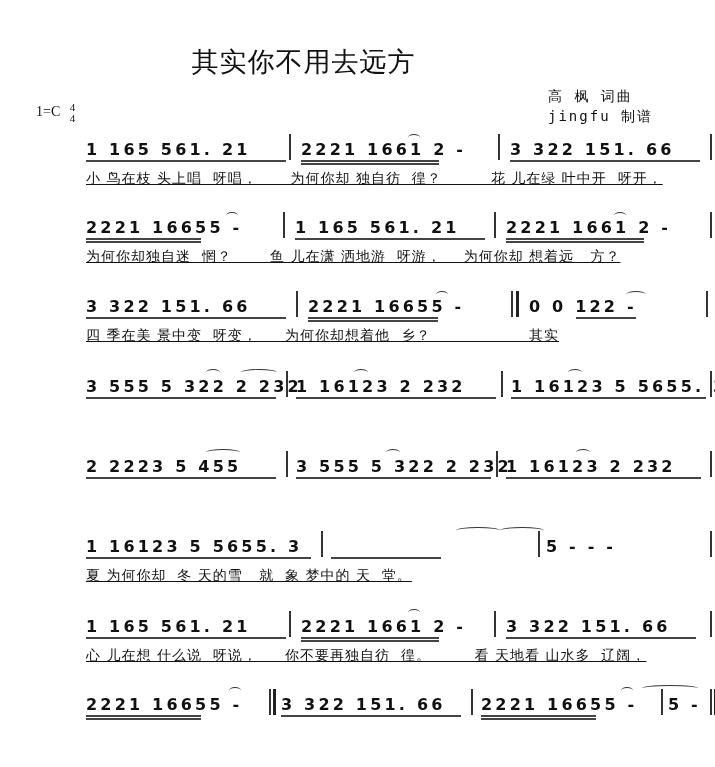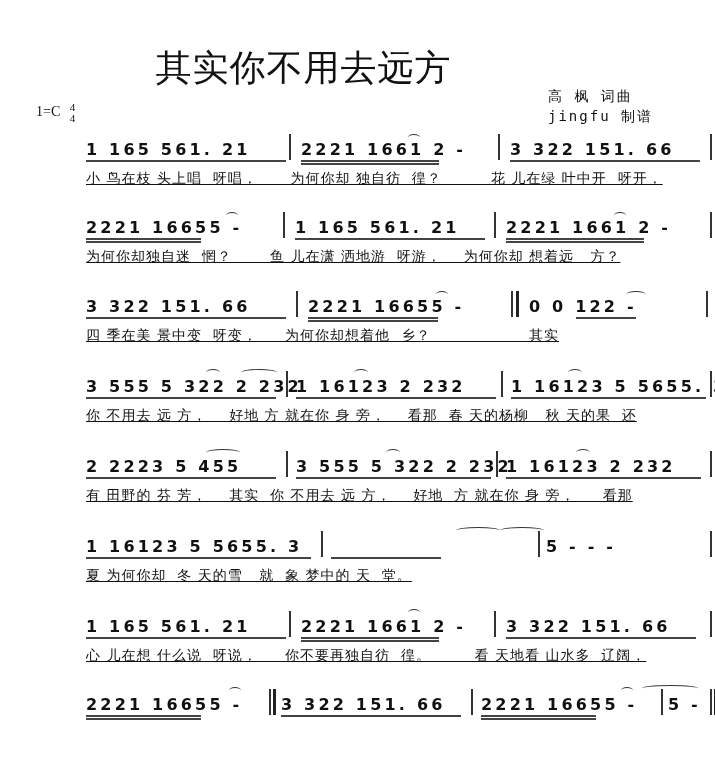--- a/index.html
+++ b/index.html
@@ -1,18 +1,18 @@
 <!DOCTYPE html>
 <html><head>
 <meta charset="utf-8">
 <style>
   html,body{margin:0;padding:0;background:#fff;}
   body{width:715px;height:767px;overflow:hidden;position:relative;color:#111;
        font-family:"DejaVu Sans","Liberation Sans",sans-serif;}
-  .title{position:absolute;left:0;width:607px;top:44px;text-align:center;font-size:36px;
+  .title{position:absolute;left:0;width:607px;top:44px;text-align:center;font-size:27px;
          font-family:"DejaVu Serif","Liberation Serif",serif;letter-spacing:1px;}
   .credit{position:absolute;left:548px;font-size:14px;letter-spacing:2px;
           font-family:"DejaVu Sans Mono","Liberation Mono",monospace;}
   .key{position:absolute;left:36px;top:102px;font-size:14px;
        font-family:"Liberation Serif","DejaVu Serif",serif;}
   .meter{display:inline-block;vertical-align:middle;text-align:center;font-size:11px;line-height:11px;margin-left:6px;}
   .row{position:absolute;left:0;width:715px;height:70px;margin-left:40px;}
   .notes{position:absolute;left:46px;top:0;height:30px;right:0;white-space:nowrap;}
   .seg{position:absolute;top:10px;font-size:16px;font-weight:bold;letter-spacing:3.2px;
        font-family:"DejaVu Sans","Liberation Sans",sans-serif;}
@@ -103,39 +103,37 @@
     <span class="seg" style="left:210px">1 16123 2 232</span>
     <div class="tie" style="left:268px;top:2px;width:14px"></div>
     <div class="bar" style="left:415px"></div>
     <span class="seg" style="left:425px">1 16123 5 5655. 3</span>
     <div class="tie" style="left:482px;top:2px;width:14px"></div>
     <div class="bar" style="left:624px"></div>
     <div class="uline" style="left:0;top:30px;width:190px"></div>
     <div class="uline" style="left:210px;top:30px;width:200px"></div>
     <div class="uline" style="left:425px;top:30px;width:195px"></div>
   </div>
-  <div class="lyrics">你 不用去 远 方，    好地 方 就在你 身 旁，    看那  春 天的杨柳   秋 天的果  还</div>
 </div>
 
 <div class="row" style="top:447px">
   <div class="notes">
     <span class="seg" style="left:0">2 2223 5 455</span>
     <div class="tie" style="left:120px;top:2px;width:34px"></div>
     <div class="bar" style="left:200px"></div>
     <span class="seg" style="left:210px">3 555 5 322 2 232</span>
     <div class="tie" style="left:300px;top:2px;width:14px"></div>
     <div class="bar" style="left:410px"></div>
     <span class="seg" style="left:420px">1 16123 2 232</span>
     <div class="tie" style="left:490px;top:2px;width:14px"></div>
     <div class="bar" style="left:624px"></div>
     <div class="uline" style="left:0;top:30px;width:190px"></div>
     <div class="uline" style="left:210px;top:30px;width:195px"></div>
     <div class="uline" style="left:420px;top:30px;width:195px"></div>
   </div>
-  <div class="lyrics">有 田野的 芬 芳，    其实  你 不用去 远 方，    好地  方 就在你 身 旁，     看那</div>
 </div>
 
 <div class="row" style="top:527px">
   <div class="notes">
     <span class="seg" style="left:0">1 16123 5 5655. 3</span>
     <div class="bar" style="left:235px"></div>
     <div class="tie" style="left:370px;top:0;width:44px"></div>
     <div class="tie" style="left:414px;top:0;width:44px"></div>
     <div class="bar" style="left:452px"></div>
     <span class="seg" style="left:460px">5  -  -  -</span>

